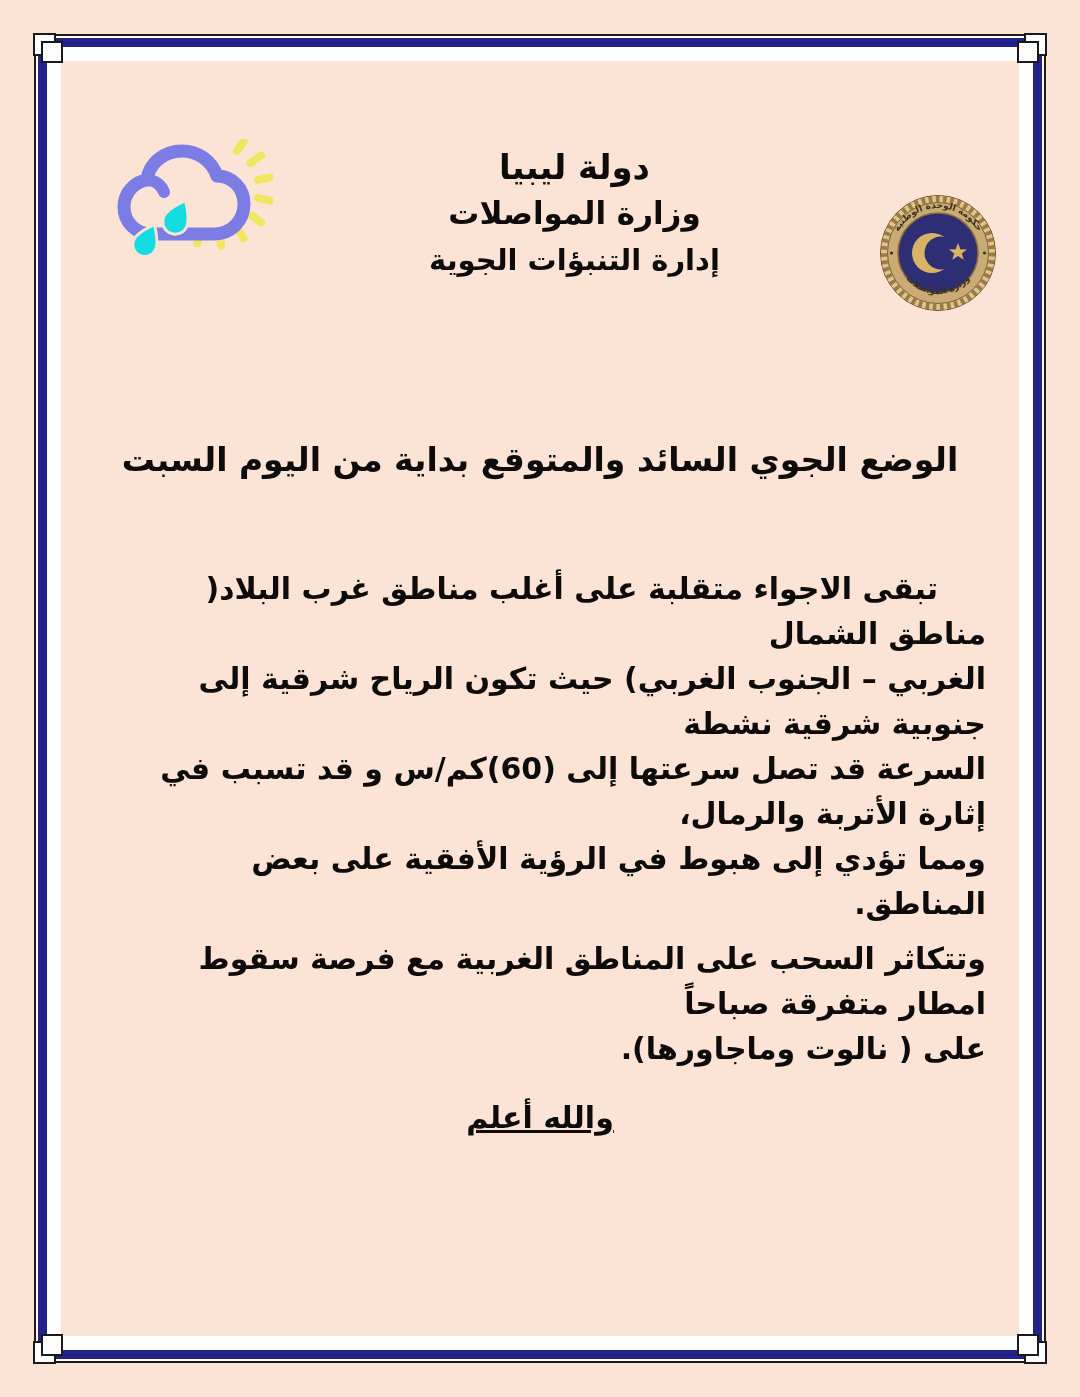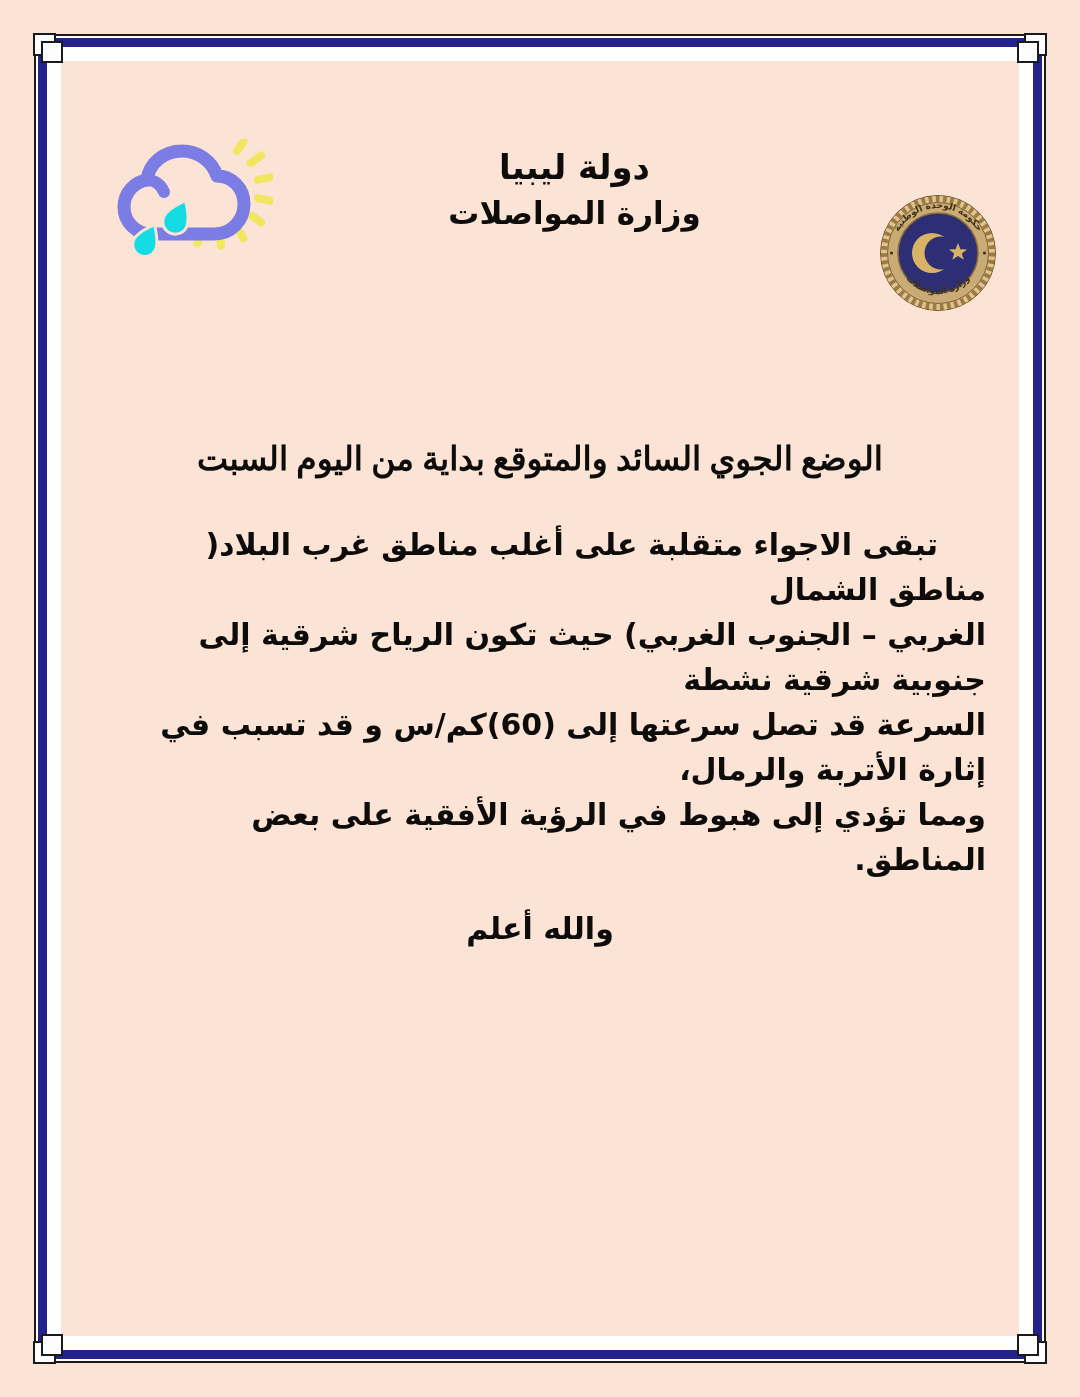--- a/index.html
+++ b/index.html
@@ -46,32 +46,32 @@
   .htext{flex:1;text-align:center;padding-top:5px;font-weight:bold;}
   .h1{font-size:34px;line-height:46px;}
   .h2{font-size:31px;line-height:47px;}
   .h3{font-size:31px;line-height:47px;}
   .h4{font-size:29px;line-height:47px;}
   .seal{flex:none;width:124px;height:124px;margin-right:19px;margin-top:52px;}
 
   .title{
     margin-top:118px;
     text-align:center;font-weight:bold;
-    font-size:33px;line-height:53px;font-family:Liberation Serif, serif;
+    font-size:33px;line-height:53px;
   }
   .body{
     font-weight:bold;font-size:30px;line-height:45px;
     white-space:pre-line;text-align:right;
     margin:0;padding:0 33px 0 62px;
   }
-  .p1{margin-top:36px;text-indent:48px;text-align:right;}
+  .p1{margin-top:80px;text-indent:48px;text-align:right;}
   .p2{margin-top:10px;}
   .closing{
     margin-top:24px;text-align:center;
-    font-weight:bold;font-size:30px;line-height:45px;
+    font-weight:bold;font-size:30px;line-height:45px;text-decoration:underline;
   }
 </style>
 </head>
 <body>
 
 <div class="page">
   <div class="frame">
     <div class="navy">
       <div class="content">
 
@@ -94,20 +94,21 @@
             </g>
             <g fill="#15dce2" stroke="#fbe4d5" stroke-width="6" style="paint-order:stroke">
               <path transform="translate(50,62) rotate(26 12 17)" d="M12 0 C 12 0 1 13 1 21 A 11 11 0 0 0 23 21 C 23 13 12 0 12 0 Z"></path>
               <path transform="translate(20,86) scale(0.95) rotate(26 12 17)" d="M12 0 C 12 0 1 13 1 21 A 11 11 0 0 0 23 21 C 23 13 12 0 12 0 Z"></path>
             </g>
           </svg>
 
           <div class="htext" dir="rtl">
             <div class="h1">دولة ليبيا</div>
             <div class="h2">وزارة المواصلات</div>
+            <div class="h4">إدارة التنبؤات الجوية</div>
           </div>
 
           <svg class="seal" viewBox="0 0 124 124" aria-hidden="true">
             <defs>
               <path id="arcTop" d="M 17 62 A 45 45 0 0 1 107 62"></path>
               <path id="arcBottom" d="M 21 62 A 41 41 0 0 0 103 62"></path>
             </defs>
             <circle cx="62" cy="62" r="57.5" fill="#caa972" stroke="#6e522a" stroke-width="1"></circle>
             <circle cx="62" cy="62" r="54" fill="none" stroke="#9a7a45" stroke-width="6" stroke-dasharray="4 3.2"></circle>
             <circle cx="62" cy="62" r="54" fill="none" stroke="#e0c48e" stroke-width="6" stroke-dasharray="3.2 4" stroke-dashoffset="-3.6"></circle>
@@ -132,20 +133,22 @@
         </div>
 
         <div class="title" dir="rtl">
           <div>الوضع الجوي السائد والمتوقع بداية من اليوم السبت</div>
         </div>
 
         <p class="body p1" dir="rtl">تبقى الاجواء متقلبة على أغلب مناطق غرب البلاد( مناطق الشمال
 الغربي – الجنوب الغربي) حيث تكون الرياح شرقية إلى جنوبية شرقية نشطة
 السرعة قد تصل سرعتها إلى (60)كم/س و قد تسبب في إثارة الأتربة والرمال،
 ومما تؤدي إلى هبوط في الرؤية الأفقية على بعض المناطق.</p>
+        <p class="body p2" dir="rtl">وتتكاثر السحب على المناطق الغربية مع فرصة سقوط امطار متفرقة صباحاً
+على ( نالوت وماجاورها).</p>
 
         <div class="closing" dir="rtl">والله أعلم</div>
 
       </div>
     </div>
 
     <div class="k k1 tl1"></div>
     <div class="k k2 tl2"></div>
     <div class="k k1 tr1"></div>
     <div class="k k2 tr2"></div>

